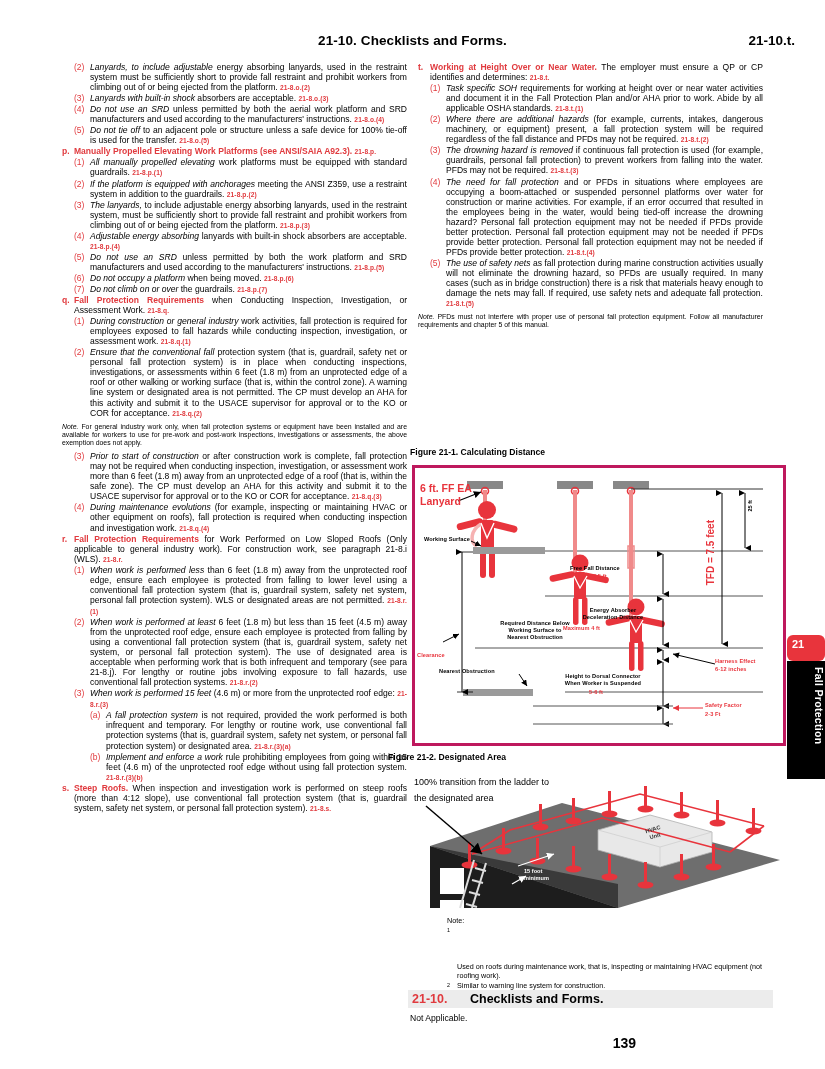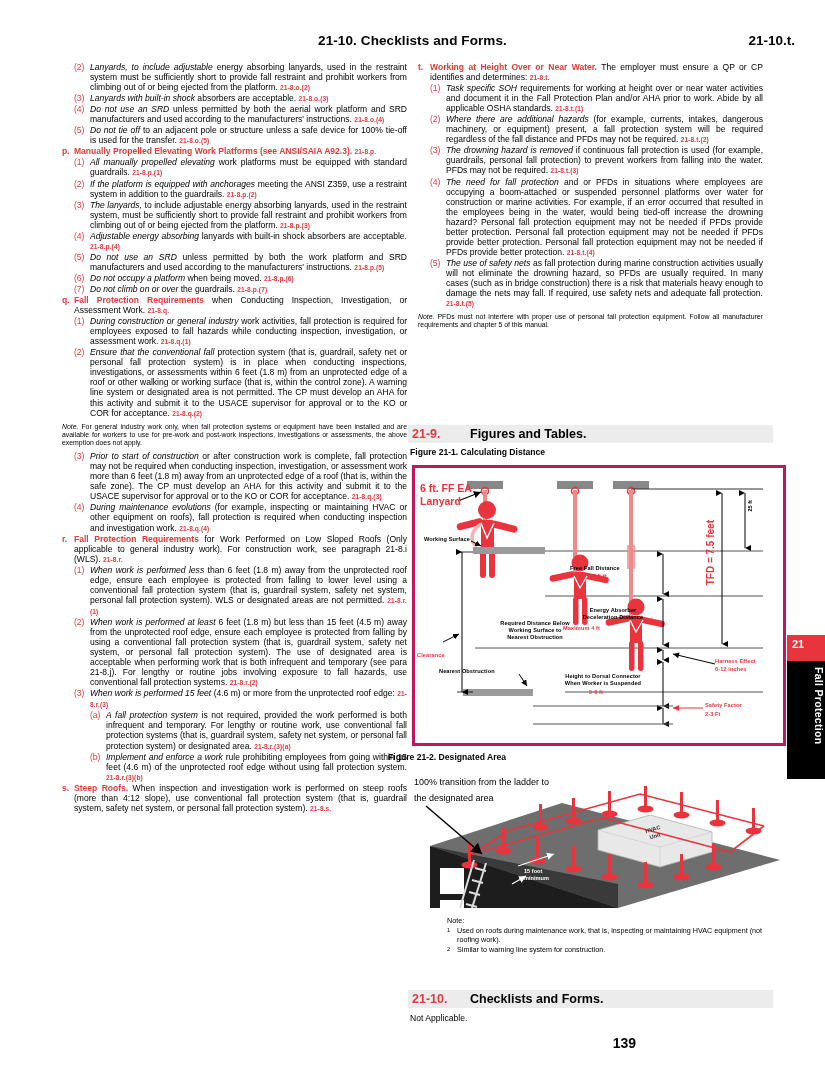--- a/index.html
+++ b/index.html
@@ -80,21 +80,21 @@
 
   
   .f1lab{position:absolute;font-size:5.6px;font-weight:bold;line-height:7px;color:#000;letter-spacing:.1px;}
   .f1lab.red{color:#e8343c;}
   .f1big{position:absolute;font-size:10.5px;font-weight:bold;color:#e8343c;line-height:13px;}
   .f1vert{position:absolute;font-size:5.6px;font-weight:bold;color:#000;
           writing-mode:vertical-rl;transform:rotate(180deg);}
   .f1vert.red{color:#e8343c;font-size:10px;}
 
   
-  .sidetab-red{position:absolute;background:#e8343c;}
+  .sidetab-red{position:absolute;background:#e8343c;border-radius:6px;}
   .sidetab-blk{position:absolute;background:#000;}
   .sidetab-red .n{
     position:absolute;left:5px;top:3px;color:#fff;font-weight:bold;font-size:11px;
   }
   .sidetab-blk .t{
     position:absolute;left:0;top:6px;width:100%;color:#fff;font-weight:bold;font-size:10.5px;
     writing-mode:vertical-rl;text-orientation:mixed;letter-spacing:.3px;
   }
 
   
@@ -240,24 +240,20 @@
         <span class="mk">(4)</span>
         <span class="tx"><span class="it">The need for fall protection</span><span> and or PFDs in situations where employees are occupying a boom-attached or suspended personnel platforms over water for construction or marine activities. For example, if an error occurred that resulted in the employees being in the water, would being tied-off increase the drowning hazard? Personal fall protection equipment may not be needed if PFDs provide better protection. Personal fall protection equipment may not be needed if PFDs provide better protection. Personal fall protection equipment may not be needed if PFDs provide better protection. </span><span class="ref">21-8.t.(4)</span></span>
       </div>
       <div class="li lv2">
         <span class="mk">(5)</span>
         <span class="tx"><span class="it">The use of safety nets</span><span> as fall protection during marine construction activities usually will not eliminate the drowning hazard, so PFDs are usually required. In many cases (such as in bridge construction) there is a risk that materials heavy enough to damage the nets may fall. If required, use safety nets and adequate fall protection. </span><span class="ref">21-8.t.(5)</span></span>
       </div>
       <div class="note"><span class="nlbl">Note.</span><span> PFDs must not interfere with proper use of personal fall protection equipment. Follow all manufacturer requirements and chapter 5 of this manual.</span></div>
     </div>
 
-  <div class="sechead" style="left:408px;top:425px;width:365px;">
-    <span class="num">21-9.</span>
-    <span class="ttl">Figures and Tables.</span>
-  </div>
 
   <div class="figcap" style="left:410px;top:447px;">Figure 21-1. Calculating Distance</div>
 
   <div class="figframe" style="left:412px;top:465px;width:368px;height:275px;">
     <svg width="368" height="275" viewBox="0 0 368 275">
       <defs>
         <marker id="arrH" markerWidth="7" markerHeight="7" refX="6" refY="3" orient="auto">
           <path d="M0,0 L6,3 L0,6 z" fill="#000"></path>
         </marker>
         <marker id="arrHs" markerWidth="7" markerHeight="7" refX="0" refY="3" orient="auto">
@@ -488,21 +484,21 @@
     <div class="f2hvac" style="left:222px;top:58px;width:40px;white-space:pre-line;">HVAC
 Unit</div>
     <div class="f2small" style="left:112px;top:100px;white-space:pre-line;color:#fff;">15 foot
 minimum</div>
   </div>
 
   <div class="fignote" style="left:447px;top:916px;width:320px;">
     <div>Note:</div>
     <div style="display:flex;margin-top:1px;">
       <span style="width:10px;font-size:5.4px;line-height:9px;vertical-align:super;">1</span>
-      <span style="flex:1;">Used on roofs during maintenance work, that is, inspecting or maintaining HVAC equipment (not roofing work).</span>
+      <span style="flex:1;margin-top:36px;">Used on roofs during maintenance work, that is, inspecting or maintaining HVAC equipment (not roofing work).</span>
     </div>
     <div style="display:flex;">
       <span style="width:10px;font-size:5.4px;line-height:9px;vertical-align:super;">2</span>
       <span style="flex:1;">Similar to warning line system for construction.</span>
     </div>
   </div>
 
   <div class="sechead" style="left:408px;top:990px;width:365px;">
     <span class="num">21-10.</span>
     <span class="ttl">Checklists and Forms.</span>

